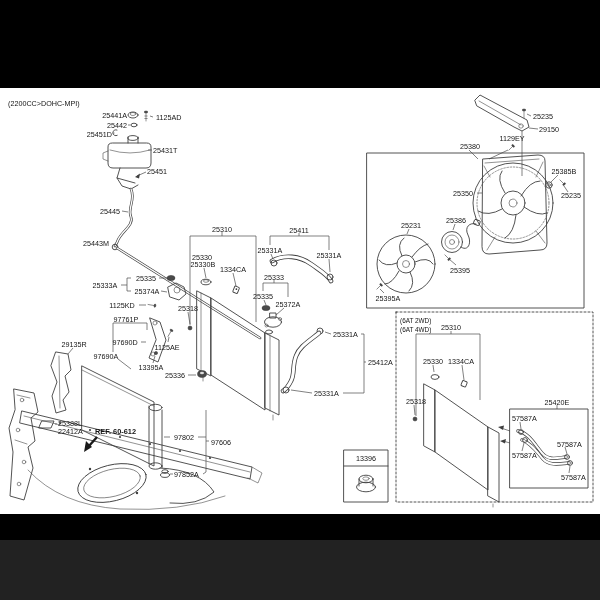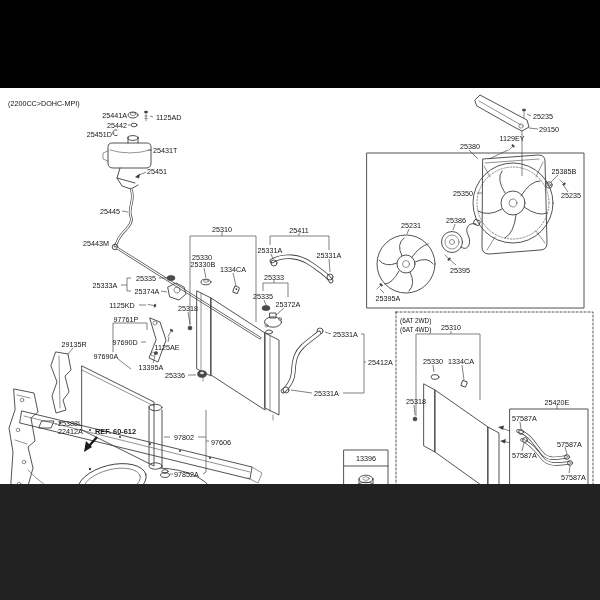--- a/index.html
+++ b/index.html
@@ -1,16 +1,16 @@
 <!DOCTYPE html>
 <html><head>
 <meta charset="utf-8">
 <style>
   html,body{margin:0;padding:0;background:#222;}
-  .stage{width:600px;height:484px;position:relative;background:#000;overflow:hidden;
+  .stage{width:600px;height:540px;position:relative;background:#000;overflow:hidden;
          font-family:"Liberation Sans", sans-serif;}
   svg{position:absolute;left:0;top:0;}
   .ln{stroke:#3f3f3f;stroke-width:0.9;fill:none;stroke-linecap:round;stroke-linejoin:round;}
   .thin{stroke:#4a4a4a;stroke-width:0.6;fill:none;stroke-linecap:round;}
   .lead{stroke:#4a4a4a;stroke-width:0.7;fill:none;}
   .dark{fill:#4a4a4a;stroke:#333;stroke-width:0.5;}
   text{font-family:"Liberation Sans", sans-serif;font-size:7.2px;fill:#141414;
        dominant-baseline:central;}
   text.note{font-size:6.4px;}
   text.bold{font-weight:bold;font-size:7.4px;}

